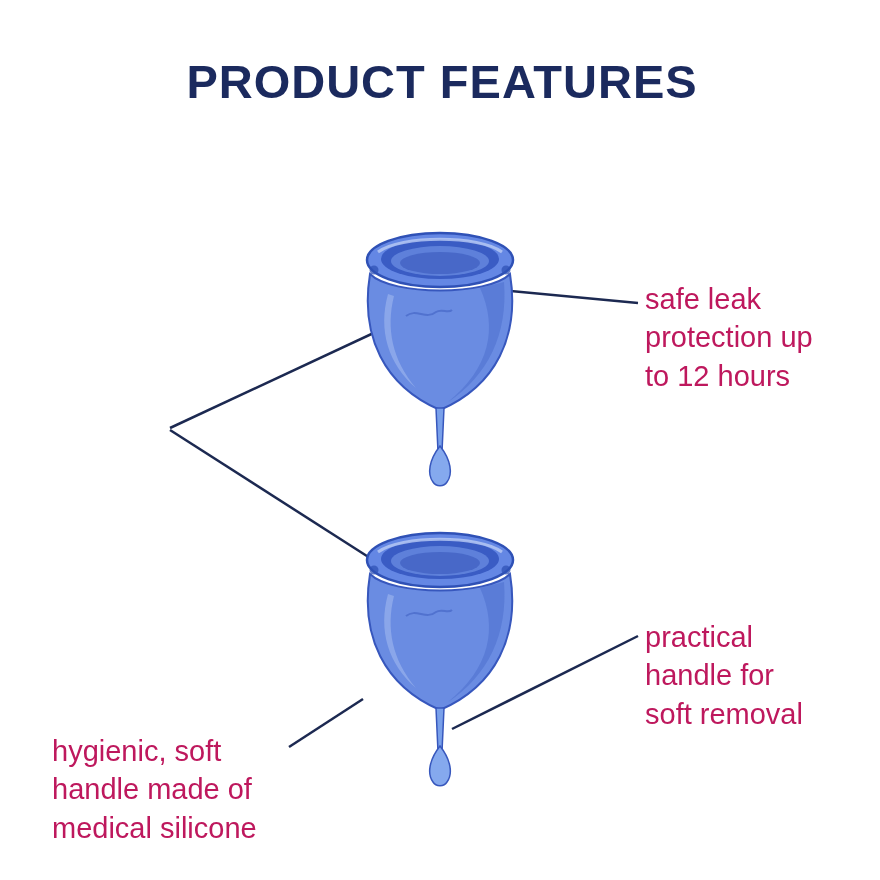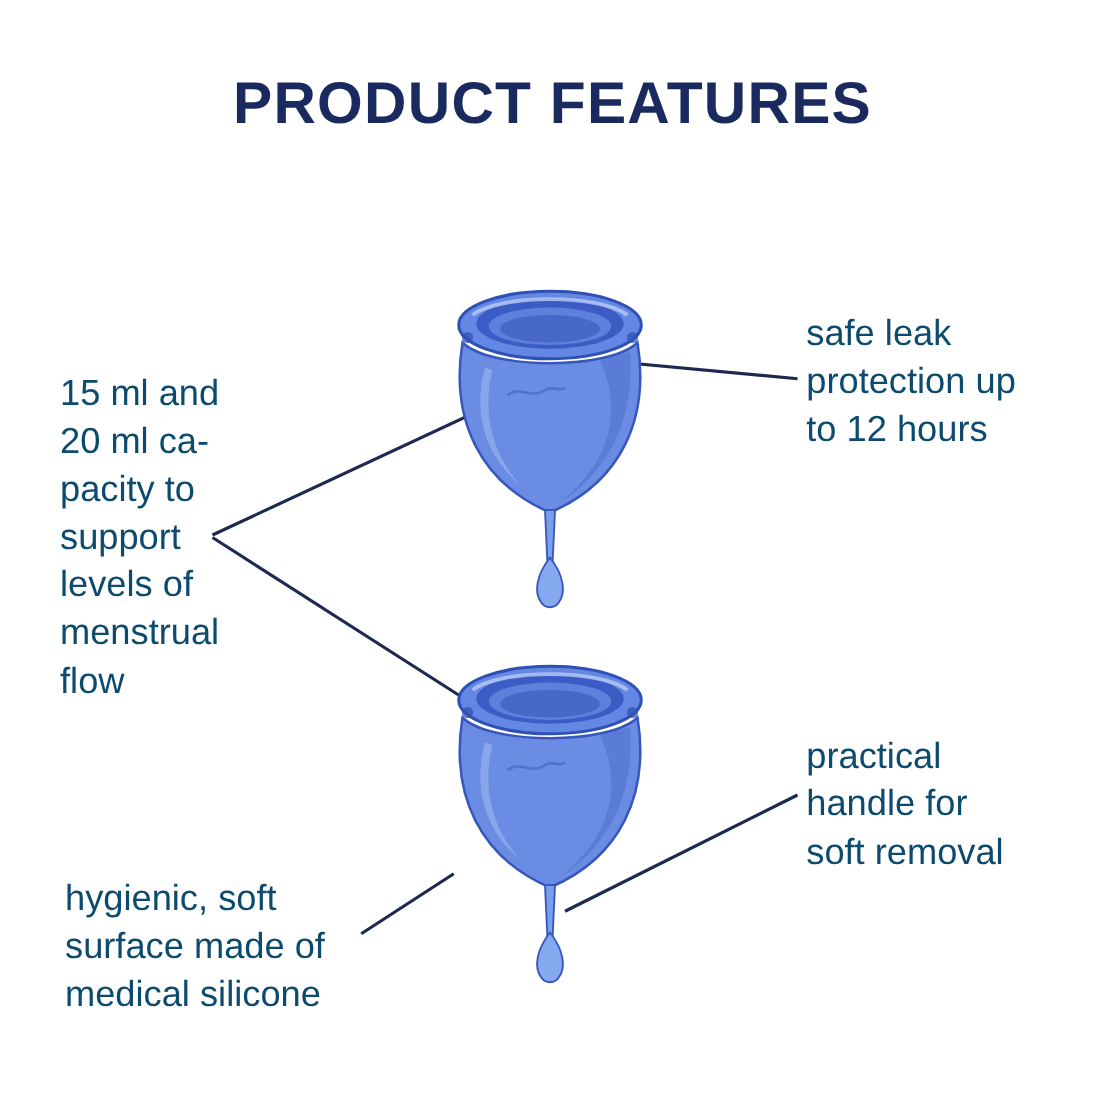--- a/index.html
+++ b/index.html
@@ -26,22 +26,23 @@
     font-size: 47px;
     font-weight: 800;
     letter-spacing: 1px;
     color: #1b2a5e;
   }
   .note {
     position: absolute;
     white-space: pre-line;
     font-size: 29px;
     line-height: 1.32;
-    color: #0c4a6e;
+    color: #be185d;
     font-weight: 400;
+    margin-top: 32px;
   }
   .note-capacity { left: 48px;  top: 296px; width: 190px; }
   .note-leak     { left: 645px; top: 248px; width: 220px; }
   .note-handle   { left: 645px; top: 586px; width: 220px; }
   .note-surface  { left: 52px;  top: 700px; width: 250px; }
   .lines {
     position: absolute;
     inset: 0;
     pointer-events: none;
   }
@@ -107,30 +108,23 @@
       <use href="#cupShape"></use>
     </svg>
   </div>
 
   <div class="cup cup-bottom">
     <svg viewBox="0 0 220 290">
       <use href="#cupShape"></use>
     </svg>
   </div>
 
-  <div class="note note-capacity">15 ml and
-20 ml ca-
-pacity to
-support
-levels of
-menstrual
-flow</div>
   <div class="note note-leak">safe leak
 protection up
 to 12 hours</div>
   <div class="note note-handle">practical
 handle for
 soft removal</div>
   <div class="note note-surface">hygienic, soft
-surface made of
+handle made of
 medical silicone</div>
 
 </div>
 
 </body></html>

